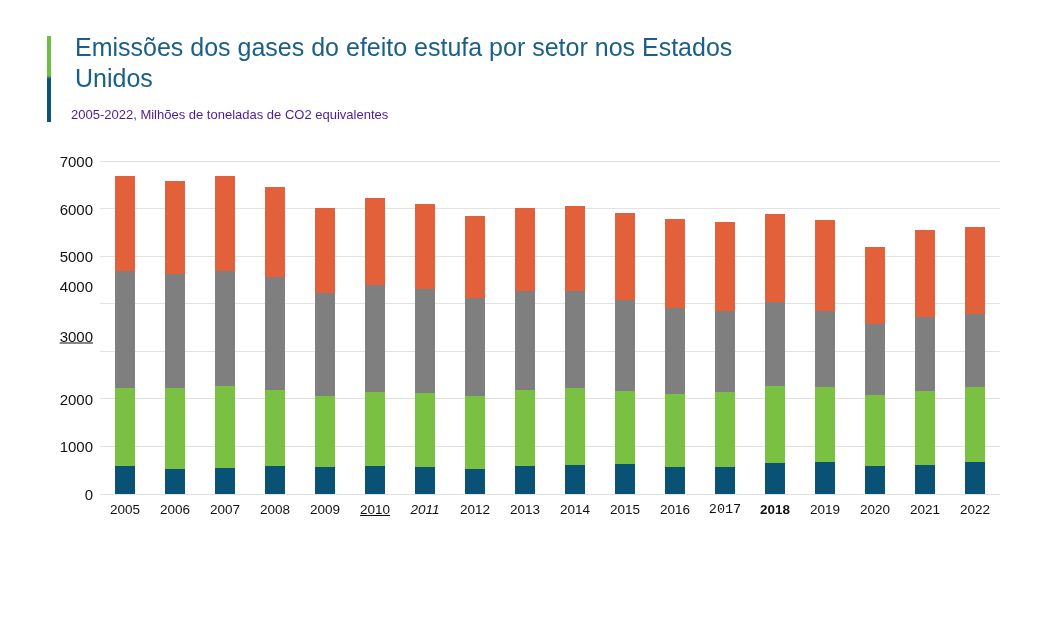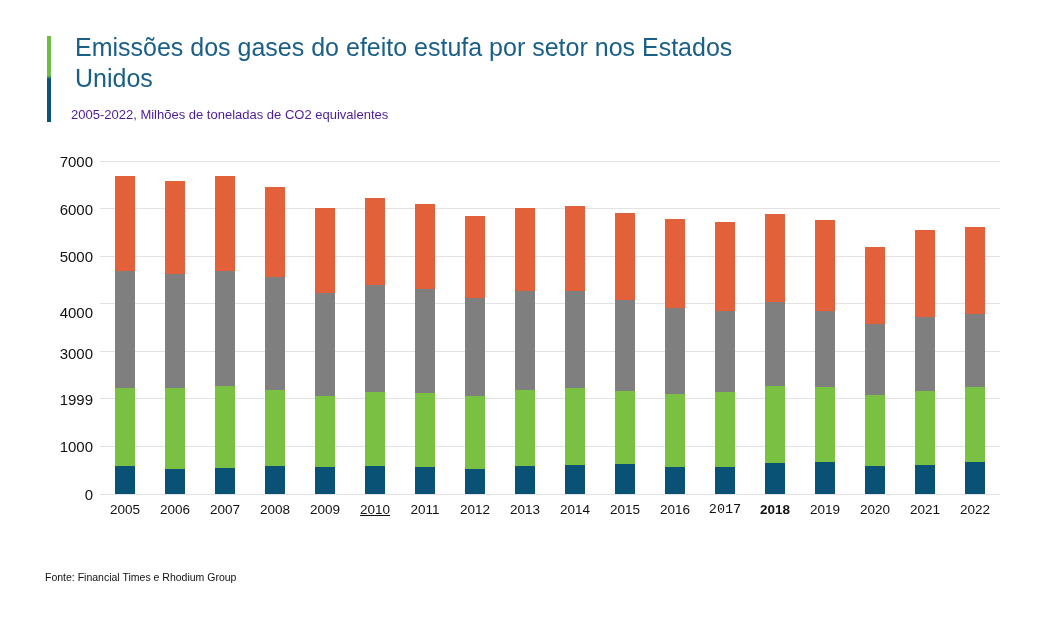--- a/index.html
+++ b/index.html
@@ -56,23 +56,23 @@
   <div class="accent-bar"></div>
 
   <h1 class="title">Emissões dos gases do efeito estufa por setor nos Estados Unidos</h1>
   <div class="subtitle">2005-2022, Milhões de toneladas de CO2 equivalentes</div>
 
 
   <div class="chart">
     <div class="y-axis">
         <div class="y-tick-label" style="bottom: 0px;">0</div>
         <div class="y-tick-label" style="bottom: 47.5714px;">1000</div>
-        <div class="y-tick-label" style="bottom: 95.1429px;">1999</div>
-        <div class="y-tick-label" style="bottom: 141px;">3000</div>
-        <div class="y-tick-label" style="bottom: 182px;">4000</div>
+        <div class="y-tick-label" style="bottom: 95.1429px;">2000</div>
+        <div class="y-tick-label" style="bottom: 158px; text-decoration: underline;">3000</div>
+        <div class="y-tick-label" style="bottom: 208px;">4000</div>
         <div class="y-tick-label" style="bottom: 237.857px;">5000</div>
         <div class="y-tick-label" style="bottom: 285.429px;">6000</div>
         <div class="y-tick-label" style="bottom: 333px;">7000</div>
       </div>
     <div class="plot-area">
         <div class="gridline" style="bottom: -0.5px;"></div>
         <div class="gridline" style="bottom: 47.0714px;"></div>
         <div class="gridline" style="bottom: 94.6429px;"></div>
         <div class="gridline" style="bottom: 142.214px;"></div>
         <div class="gridline" style="bottom: 189.786px;"></div>
@@ -188,33 +188,32 @@
           <div class="bar-segment" style="height: 87.0557px; background: rgb(226, 96, 58);"></div>
         </div>
       </div>
     <div class="x-axis">
         <div class="x-tick-label" style="left: 0px;">2005</div>
         <div class="x-tick-label" style="left: 50px;">2006</div>
         <div class="x-tick-label" style="left: 100px;">2007</div>
         <div class="x-tick-label" style="left: 150px;">2008</div>
         <div class="x-tick-label" style="left: 200px;">2009</div>
         <div class="x-tick-label" style="left: 250px; text-decoration: underline;">2010</div>
-        <div class="x-tick-label" style="left: 300px;">2011</div>
+        <div class="x-tick-label" style="left: 300px; font-style: italic;">2011</div>
         <div class="x-tick-label" style="left: 350px;">2012</div>
         <div class="x-tick-label" style="left: 400px;">2013</div>
         <div class="x-tick-label" style="left: 450px;">2014</div>
         <div class="x-tick-label" style="left: 500px;">2015</div>
         <div class="x-tick-label" style="left: 550px;">2016</div>
         <div class="x-tick-label" style="left: 600px; font-family: Liberation Mono, monospace;">2017</div>
         <div class="x-tick-label" style="left: 650px; font-weight: bold;">2018</div>
         <div class="x-tick-label" style="left: 700px;">2019</div>
         <div class="x-tick-label" style="left: 750px;">2020</div>
         <div class="x-tick-label" style="left: 800px;">2021</div>
         <div class="x-tick-label" style="left: 850px;">2022</div>
       </div>
 
   </div>
 
   <div class="footer">
-    <div>Fonte: Financial Times e Rhodium Group</div>
   </div>
 
 </div>
 
 </body></html>

